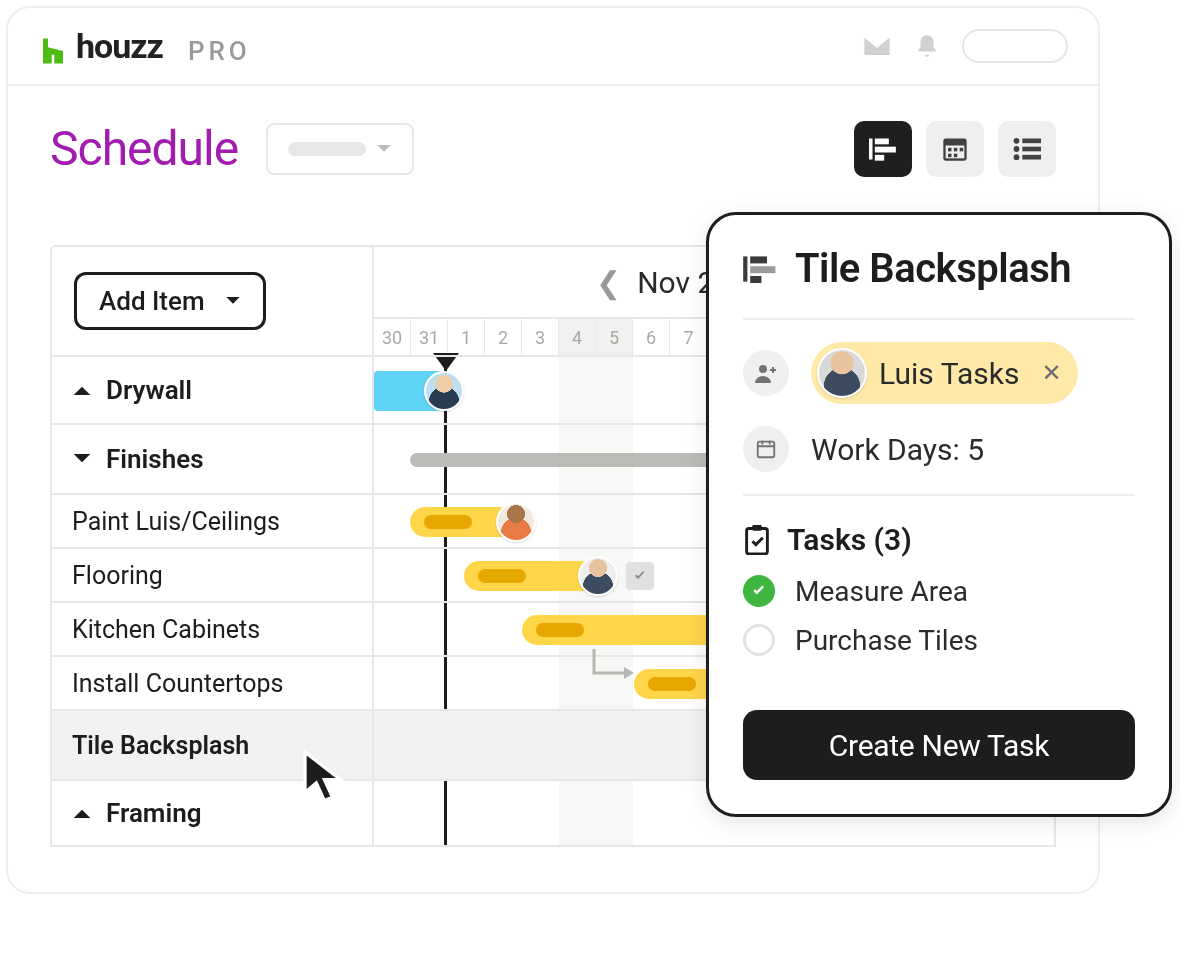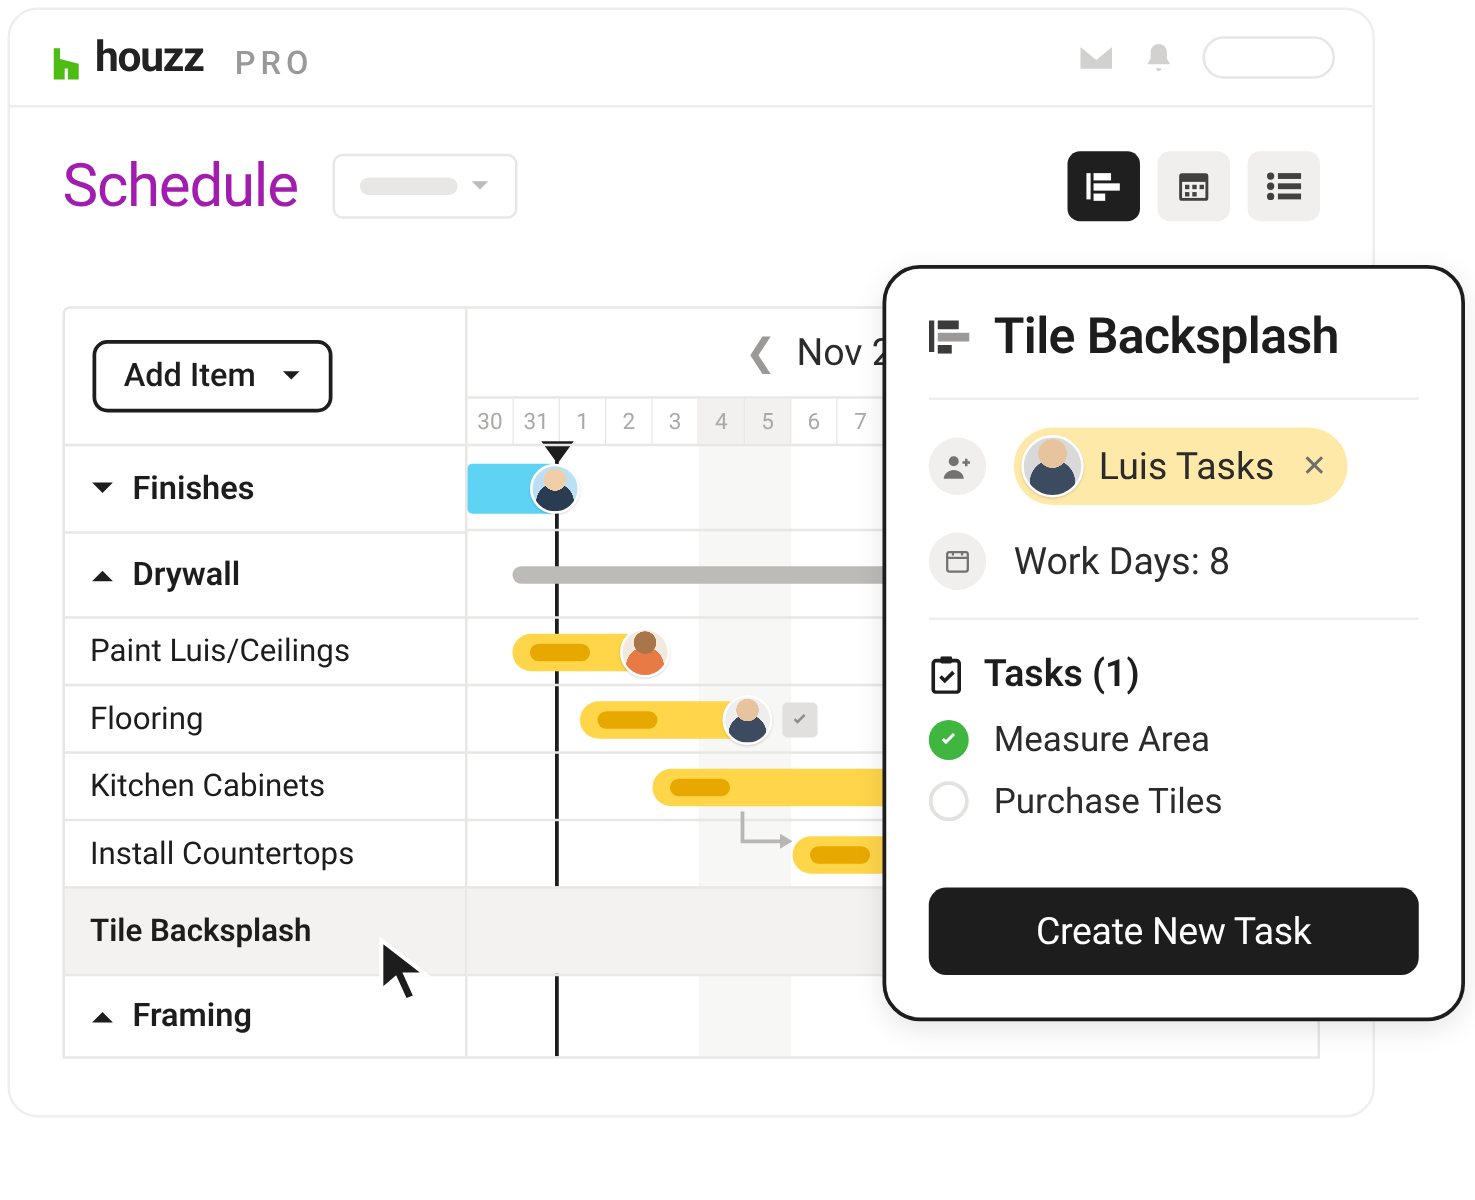--- a/index.html
+++ b/index.html
@@ -58,21 +58,21 @@
 .panel-title-row{display:flex;align-items:center;gap:18px;margin-bottom:26px}
 .panel-title{font-size:40px;font-weight:600;color:#1d1d1d;letter-spacing:-.5px}
 .panel hr{border:none;border-top:2px solid #eee;margin:0}
 .p-row{display:flex;align-items:center;gap:22px;margin:22px 0}
 .p-icon-circle{width:46px;height:46px;border-radius:50%;background:#f0efee;display:flex;align-items:center;justify-content:center;color:#737270}
 .chip{display:flex;align-items:center;gap:12px;background:#ffe9a8;border-radius:40px;padding:6px 16px 6px 6px;font-size:30px;color:#2b2b2b}
 .chip .avatar{width:50px;height:50px}
 .chip-x{margin-left:10px;color:#6f6f6f;font-size:24px}
 .p-text{font-size:30px;color:#2b2b2b}
 .tasks-head{display:flex;align-items:center;gap:16px;margin:26px 0 18px;font-size:30px;font-weight:600;color:#1d1d1d}
-.task-row{display:flex;align-items:flex-end;gap:20px;font-size:28px;color:#2b2b2b;margin:16px 0}
+.task-row{display:flex;align-items:flex-start;gap:20px;font-size:28px;color:#2b2b2b;margin:16px 0}
 .task-check{width:32px;height:32px;border-radius:50%;display:flex;align-items:center;justify-content:center}
 .task-check.done{background:#3fb63f;color:#fff}
 .task-check.todo{border:3px solid #e3e2e0}
 .create-btn{margin-top:37px;width:100%;height:70px;border-radius:14px;background:#1d1d1d;color:#fff;font-size:30px;font-weight:400;letter-spacing:-.3px;border:none}
 
 .cursor{position:absolute;left:300px;top:749px}
 </style>
 </head>
 <body>
 
@@ -166,35 +166,35 @@
             <div class="day-cell we">4</div>
             <div class="day-cell we">5</div>
             <div class="day-cell">6</div>
             <div class="day-cell" style="border-right:none">7</div>
           </div>
         </div>
       </div>
 
       <div class="rows">
         <div class="left-col">
+          <div class="trow section">
+            <span class="chevron-ic">
+                <svg width="20" height="14" viewBox="0 0 12 8">
+                  <path fill="#1d1d1d" d="M1 7l5-5 5 5z"></path>
+                </svg>
+              </span>
+            <span>Drywall</span>
+          </div>
           <div class="trow section" style="height:70px">
             <span class="chevron-ic">
                 <svg width="20" height="14" viewBox="0 0 12 8">
                   <path fill="#1d1d1d" d="M1 1l5 5 5-5z"></path>
                 </svg>
               </span>
             <span>Finishes</span>
-          </div>
-          <div class="trow section">
-            <span class="chevron-ic">
-                <svg width="20" height="14" viewBox="0 0 12 8">
-                  <path fill="#1d1d1d" d="M1 7l5-5 5 5z"></path>
-                </svg>
-              </span>
-            <span>Drywall</span>
           </div>
           <div class="trow sub">
               <span>Paint Luis/Ceilings</span>
             </div>
           <div class="trow sub">
               <span>Flooring</span>
             </div>
           <div class="trow sub">
               <span>Kitchen Cabinets</span>
             </div>
@@ -290,30 +290,30 @@
       <span class="chip-x">✕</span>
     </div>
   </div>
   <div class="p-row">
     <div class="p-icon-circle">
       <svg width="22" height="22" viewBox="0 0 24 24">
           <rect x="3" y="4" width="18" height="17" rx="2" fill="none" stroke="currentColor" stroke-width="2"></rect>
           <path stroke="currentColor" stroke-width="2" d="M3 9h18M8 3v4M16 3v4"></path>
         </svg>
     </div>
-    <span class="p-text">Work Days: 8</span>
+    <span class="p-text">Work Days: 5</span>
   </div>
   <hr>
   <div class="tasks-head">
     <svg width="28" height="30" viewBox="0 0 24 26">
         <rect x="3" y="3" width="18" height="22" rx="2" fill="none" stroke="#1d1d1d" stroke-width="2.5"></rect>
         <rect x="8" y="0" width="8" height="5" rx="1" fill="#1d1d1d"></rect>
         <path stroke="#1d1d1d" stroke-width="2.5" fill="none" d="M8 14l3 3 6-6"></path>
       </svg>
-    <span>Tasks (1)</span>
+    <span>Tasks (3)</span>
   </div>
   <div class="task-row">
     <div class="task-check done">
         <svg width="18" height="18" viewBox="0 0 16 16">
           <path fill="#fff" d="M6 11L3 8l1.5-1.5L6 8l5-5L12.5 4.5z"></path>
         </svg>
       </div>
     <span>Measure Area</span>
   </div>
   <div class="task-row">

